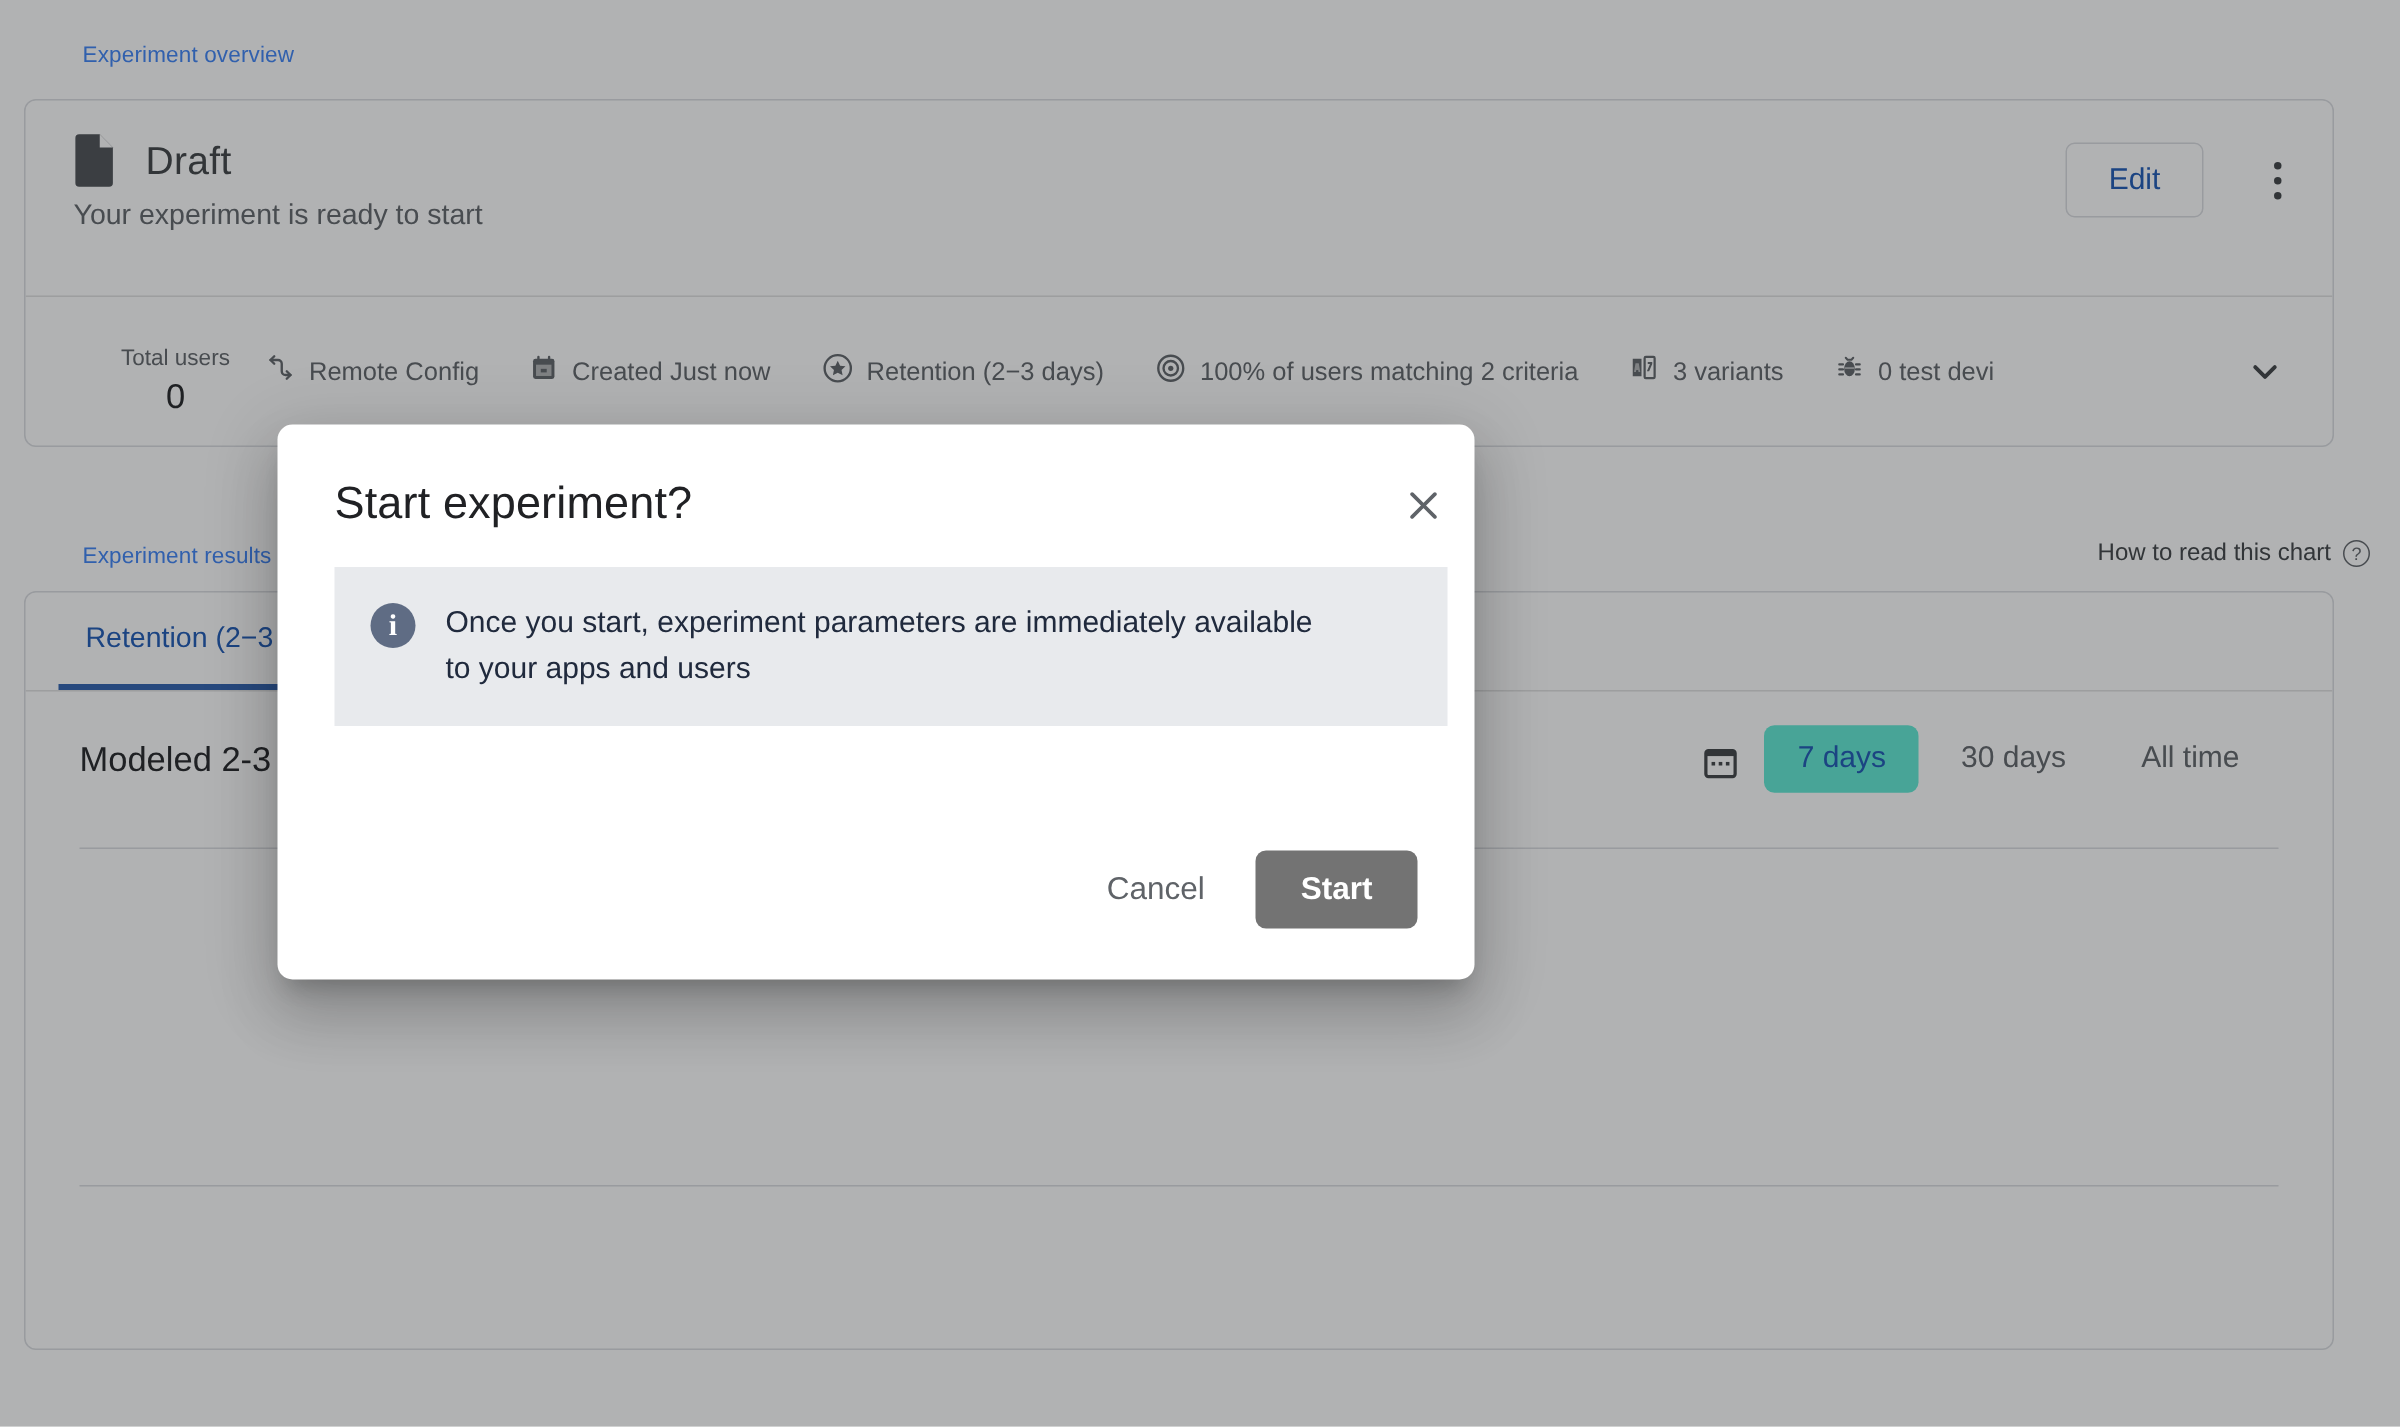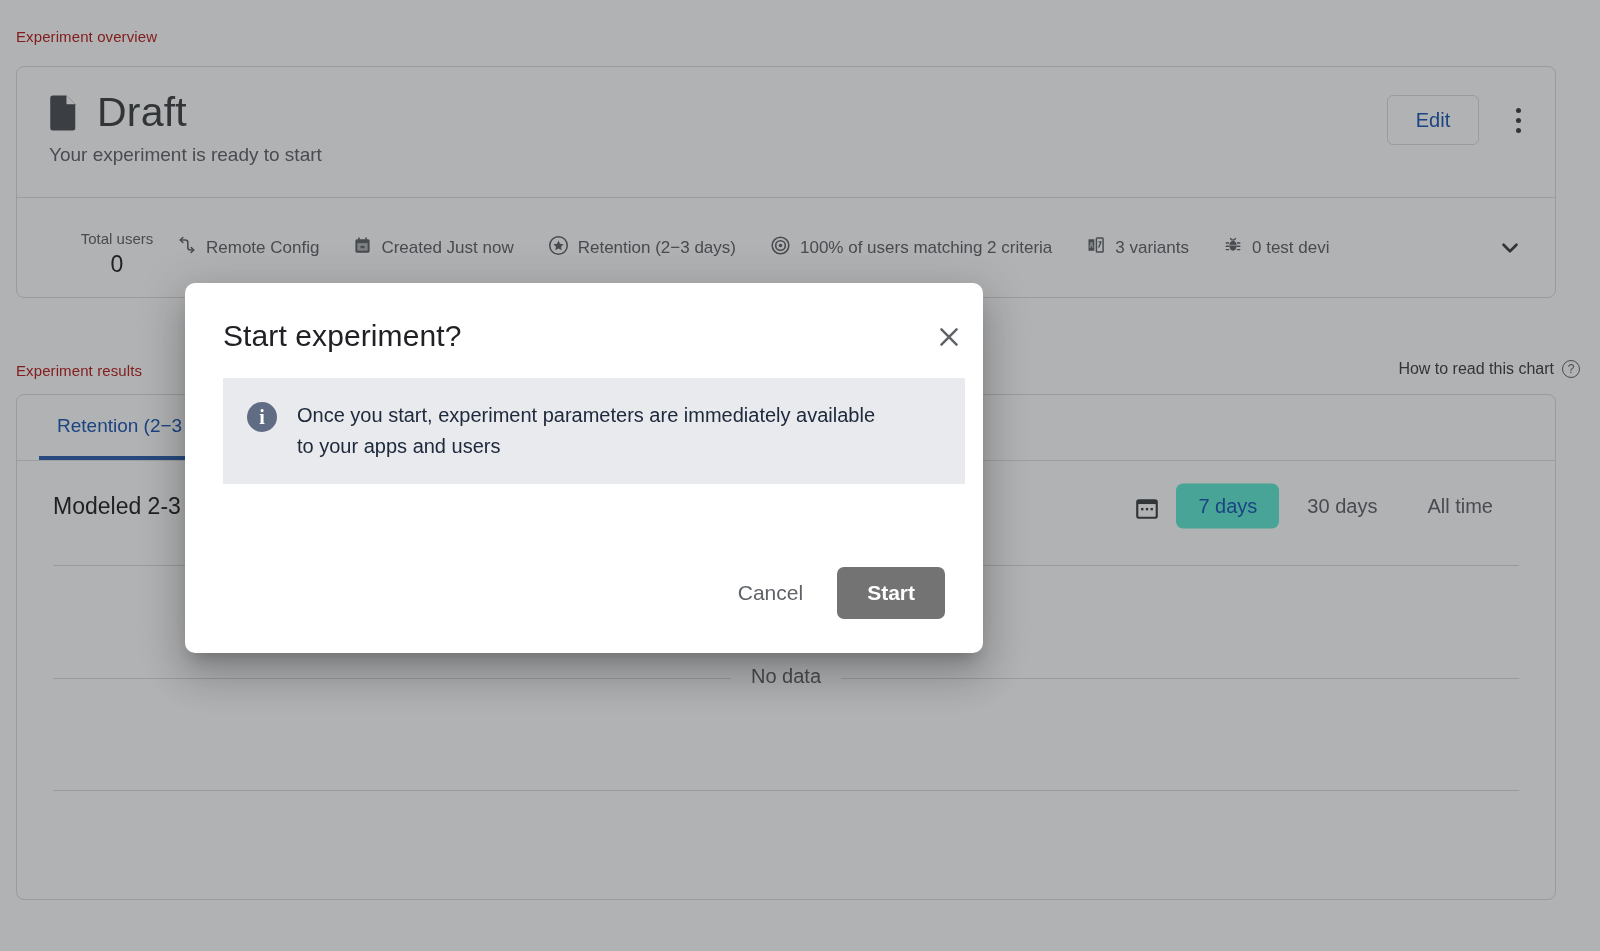--- a/index.html
+++ b/index.html
@@ -15,22 +15,23 @@
   #page-root {
     position: absolute;
     inset: 0;
     background: #ffffff;
     padding: 0;
   }
 
   .section-label {
     position: absolute;
     font-size: 15px;
-    color: #b91c1c;
+    color: #3b82f6;
     letter-spacing: .1px;
+    margin-left: 39px;
   }
   #overview-label { left: 16px; top: 28px; }
   #results-label  { left: 16px; top: 362px; }
 
   #how-to-read {
     position: absolute;
     right: 20px;
     top: 360px;
     display: flex;
     align-items: center;
@@ -65,37 +66,37 @@
     height: 130px;
     padding: 22px 24px 0 32px;
   }
   #status-row {
     display: flex;
     align-items: center;
     gap: 18px;
   }
   .doc-icon { width: 30px; height: 36px; flex: none; }
   #status-title {
-    font-size: 41px;
+    font-size: 26px;
     font-weight: 400;
     color: #3c4043;
     letter-spacing: .2px;
   }
   #status-sub {
     margin-top: 8px;
     font-size: 19px;
     color: #5f6368;
   }
   #overview-actions {
     position: absolute;
     right: 24px;
     top: 28px;
     display: flex;
     align-items: center;
-    gap: 26px;
+    gap: 36px;
   }
   .btn-outline {
     height: 50px;
     min-width: 92px;
     padding: 0 24px;
     border: 1px solid #dadce0;
     border-radius: 6px;
     background: transparent;
     color: #1a56b4;
     font-size: 20px;
@@ -538,25 +539,20 @@
           </svg>
         </button>
         <button class="range-chip selected">7 days</button>
         <button class="range-chip">30 days</button>
         <button class="range-chip">All time</button>
       </div>
     </div>
 
     <div id="plot">
       <div class="gridline" id="gl-1"></div>
-      <div id="nodata-row">
-        <div class="half"></div>
-        <div id="nodata-text">No data</div>
-        <div class="half"></div>
-      </div>
       <div class="gridline" id="gl-3"></div>
     </div>
   </div>
 
   <div id="scrim"></div>
 
   <div id="dialog" role="dialog">
     <div id="dialog-head">
       <div id="dialog-title">Start experiment?</div>
       <button id="dialog-close">

